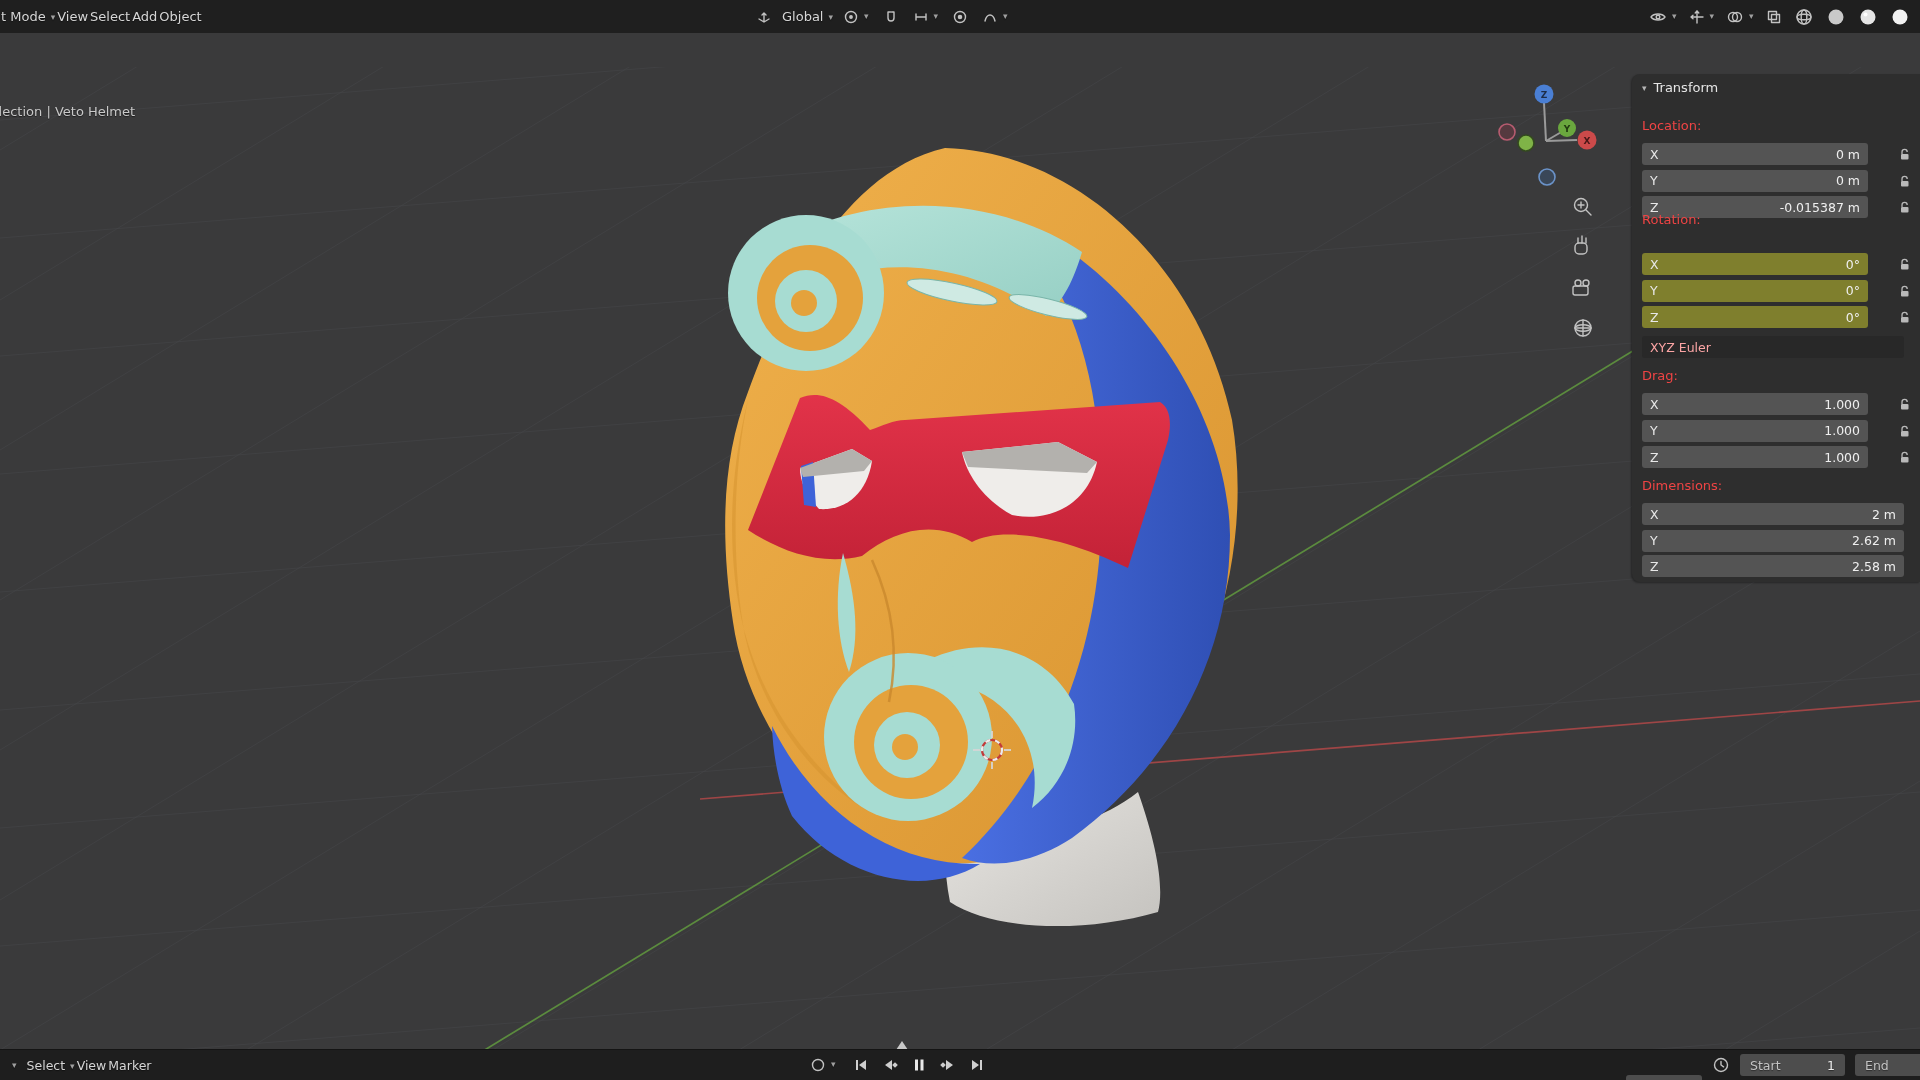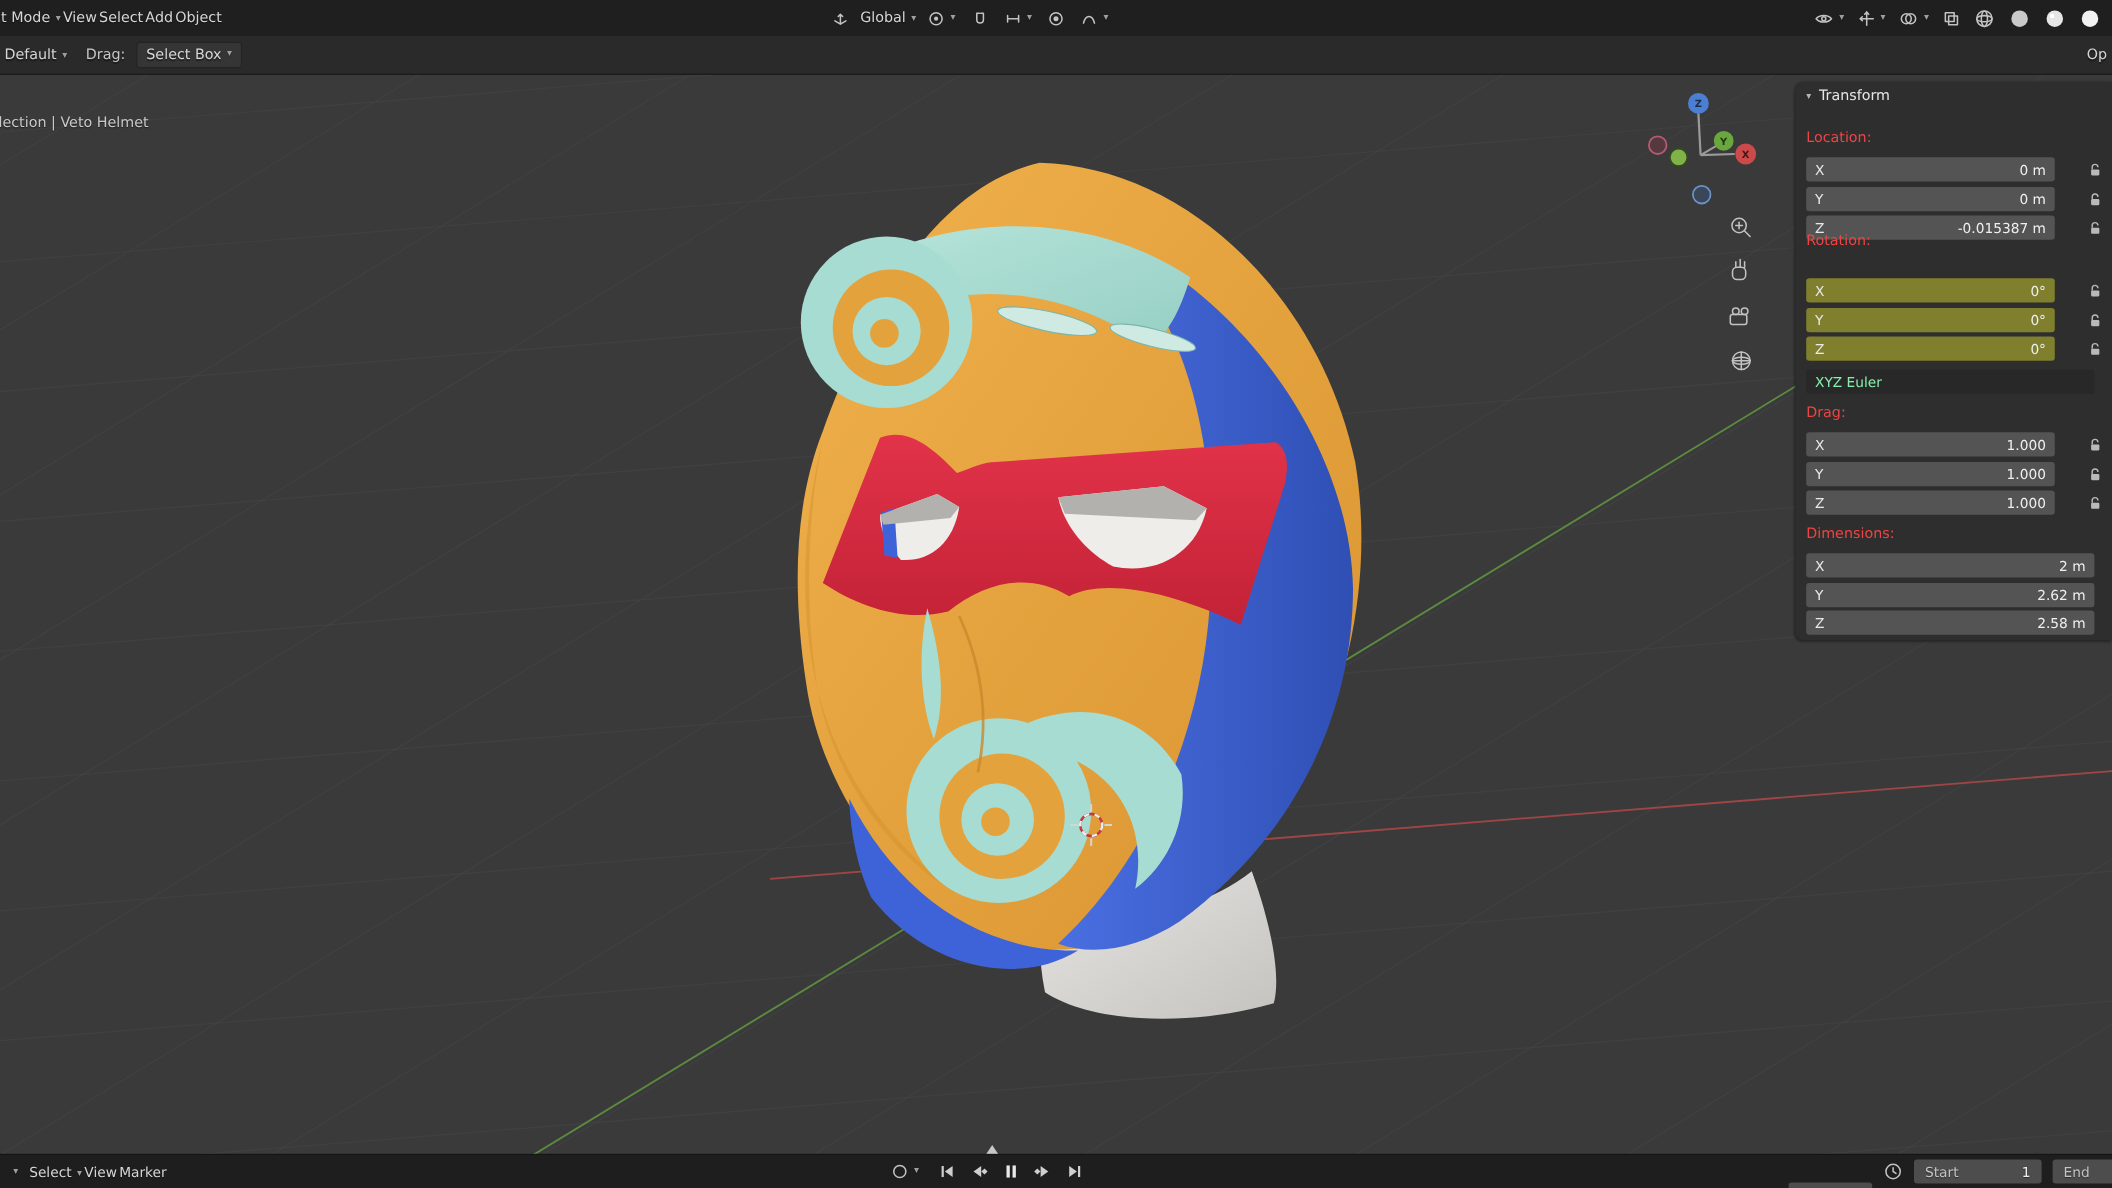--- a/index.html
+++ b/index.html
@@ -35,30 +35,30 @@
   #npanel{position:absolute;left:1632px;top:74px;width:288px;height:508px;background:#2e2e2e;border-radius:8px 0 0 8px;z-index:15;color:#d5d5d5;font-size:13px;box-shadow:-1px 1px 2px rgba(0,0,0,.35);}
   .p-head{position:absolute;top:6px;left:10px;display:flex;align-items:center;gap:7px;color:#e6e6e6;}
   .p-head .tri{font-size:9px;color:#b5b5b5;}
   .plabel{position:absolute;left:10px;color:#ef4444;}
   .frow{position:absolute;left:10px;width:278px;height:22px;}
   .field{position:absolute;left:0;top:0;width:226px;height:22px;background:#545454;border-radius:3px;display:flex;align-items:center;padding:0 8px;box-sizing:border-box;font-size:12.5px;color:#efefef;}
   .field .ax{width:18px;color:#e8e8e8;}
   .field .val{margin-left:auto;white-space:nowrap;}
   .field.keyed{background:#7f7f2d;}
   .field.wide{width:262px;}
-  .field.euler{width:262px;background:#282828;color:#86efac;}
+  .field.euler{width:262px;background:#282828;color:#fca5a5;}
   .lock{position:absolute;left:256px;top:4px;width:16px;height:15px;}
 
   
   #tl-left{display:flex;align-items:center;padding-left:6px;}
   #tl-center{position:absolute;left:806px;top:0;height:30px;display:flex;align-items:center;gap:13px;}
   #tl-right{position:absolute;left:1626px;top:0;height:30px;display:flex;align-items:center;gap:10px;}
   .tfield{background:#4d4d4d;border-radius:3px;height:22px;display:flex;align-items:center;padding:0 10px;box-sizing:border-box;color:#eeeeee;}
   #frame-field{width:76px;justify-content:center;margin-top:41px;}
-  #start-field{width:116px;}
+  #start-field{width:105px;}
   #end-field{width:110px;}
   .tfield .flabel{color:#c3c3c3;}
   .tfield .fval{margin-left:auto;}
 </style>
 </head>
 <body>
 <div id="stage">
 
 <svg id="viewport-svg" width="1920" height="1080" viewBox="0 0 1920 1080" style="position:absolute;top:0;left:0;z-index:1;">
   <defs>
@@ -300,28 +300,20 @@
           </svg>
     </span>
     <span class="iconbtn">
       <svg width="20" height="20">
             <circle cx="10" cy="10" r="7.5" fill="#f2f2f2"></circle>
           </svg>
     </span>
   </div>
 </div>
 
-<div id="toolsbar" class="bar">
-  <span class="menu-item chev" style="padding-left:4px;">Default</span>
-  <span id="drag-label">Drag:</span>
-  <span class="tool-dd chev" id="select-tool">
-    <span>Select Box</span>
-  </span>
-  <span id="options-label" class="chev">Op</span>
-</div>
 
 <div id="breadcrumb">llection | Veto Helmet</div>
 
 <div id="npanel">
   <div class="p-head">
     <span class="tri">▾</span>
     <span>Transform</span>
   </div>
 
   <div class="plabel" style="top:44px;">Location:</div>

